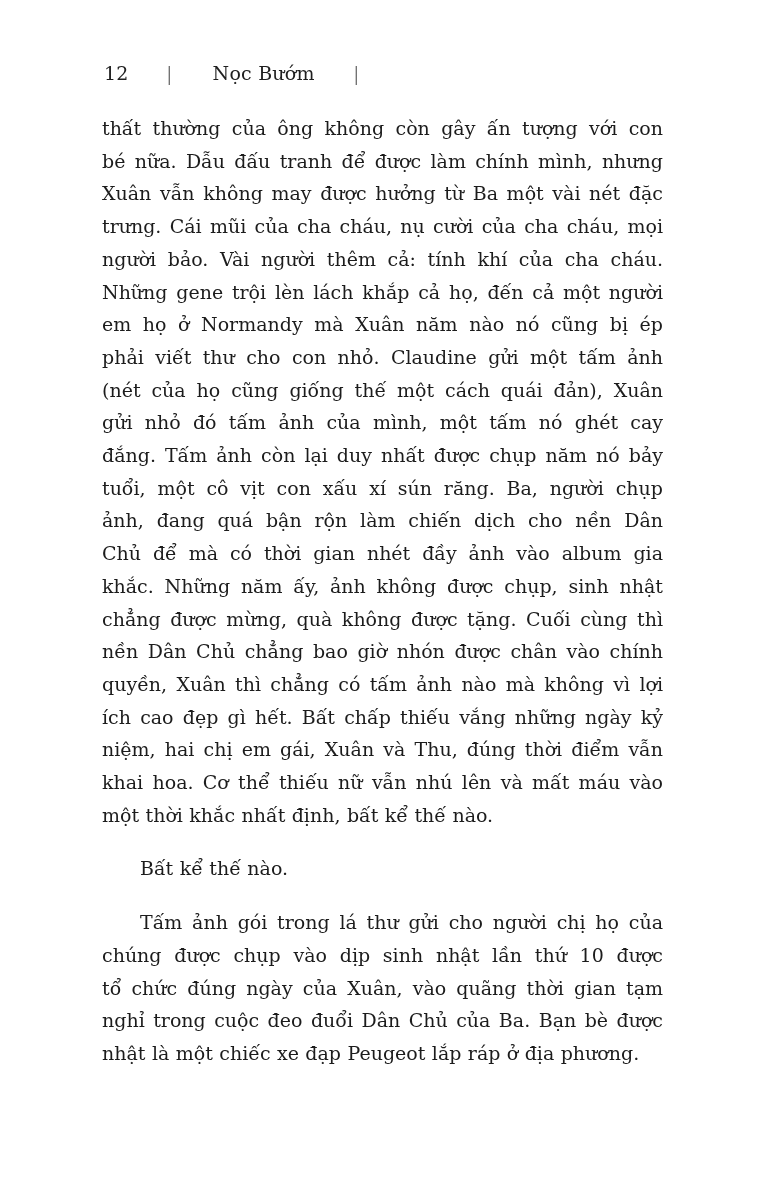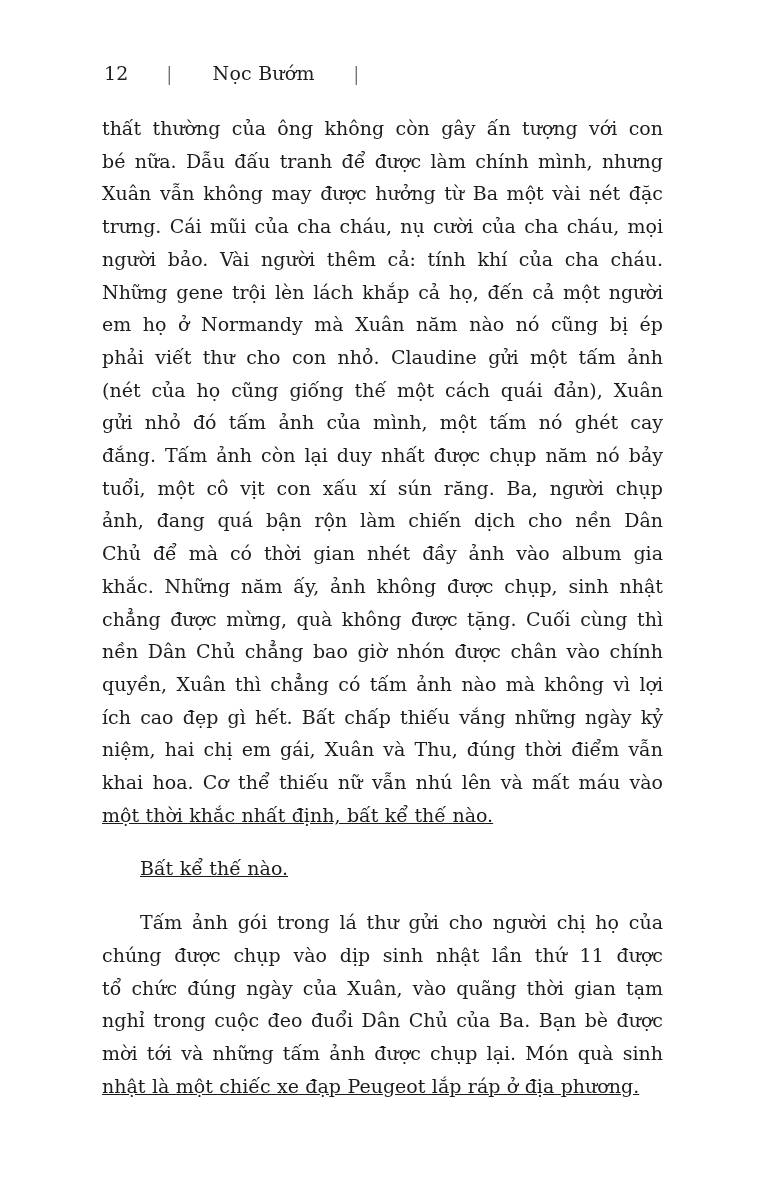--- a/index.html
+++ b/index.html
@@ -54,21 +54,20 @@
   .line {
     font-size: 19px;
     line-height: 32.7px;
     text-align: justify;
     text-align-last: justify;
     word-spacing: 0.4px;
     color: #1c1c1c;
   }
   .line.last-line {
     text-align-last: left;
-    text-decoration: underline;
   }
   .paragraph.indented .line:first-child {
     text-indent: 38px;
   }
 </style>
 </head>
 <body>
 
 <div class="page">
 
@@ -102,21 +101,20 @@
         <div class="line">ích cao đẹp gì hết. Bất chấp thiếu vắng những ngày kỷ</div>
         <div class="line">niệm, hai chị em gái, Xuân và Thu, đúng thời điểm vẫn</div>
         <div class="line">khai hoa. Cơ thể thiếu nữ vẫn nhú lên và mất máu vào</div>
         <div class="line last-line">một thời khắc nhất định, bất kể thế nào.</div>
       </div>
       <div class="paragraph indented">
         <div class="line last-line">Bất kể thế nào.</div>
       </div>
       <div class="paragraph indented">
         <div class="line">Tấm ảnh gói trong lá thư gửi cho người chị họ của</div>
-        <div class="line">chúng được chụp vào dịp sinh nhật lần thứ 11 được</div>
+        <div class="line">chúng được chụp vào dịp sinh nhật lần thứ 10 được</div>
         <div class="line">tổ chức đúng ngày của Xuân, vào quãng thời gian tạm</div>
         <div class="line">nghỉ trong cuộc đeo đuổi Dân Chủ của Ba. Bạn bè được</div>
-        <div class="line">mời tới và những tấm ảnh được chụp lại. Món quà sinh</div>
         <div class="line last-line">nhật là một chiếc xe đạp Peugeot lắp ráp ở địa phương.</div>
       </div>
     </div>
 
 </div>
 
 </body></html>

